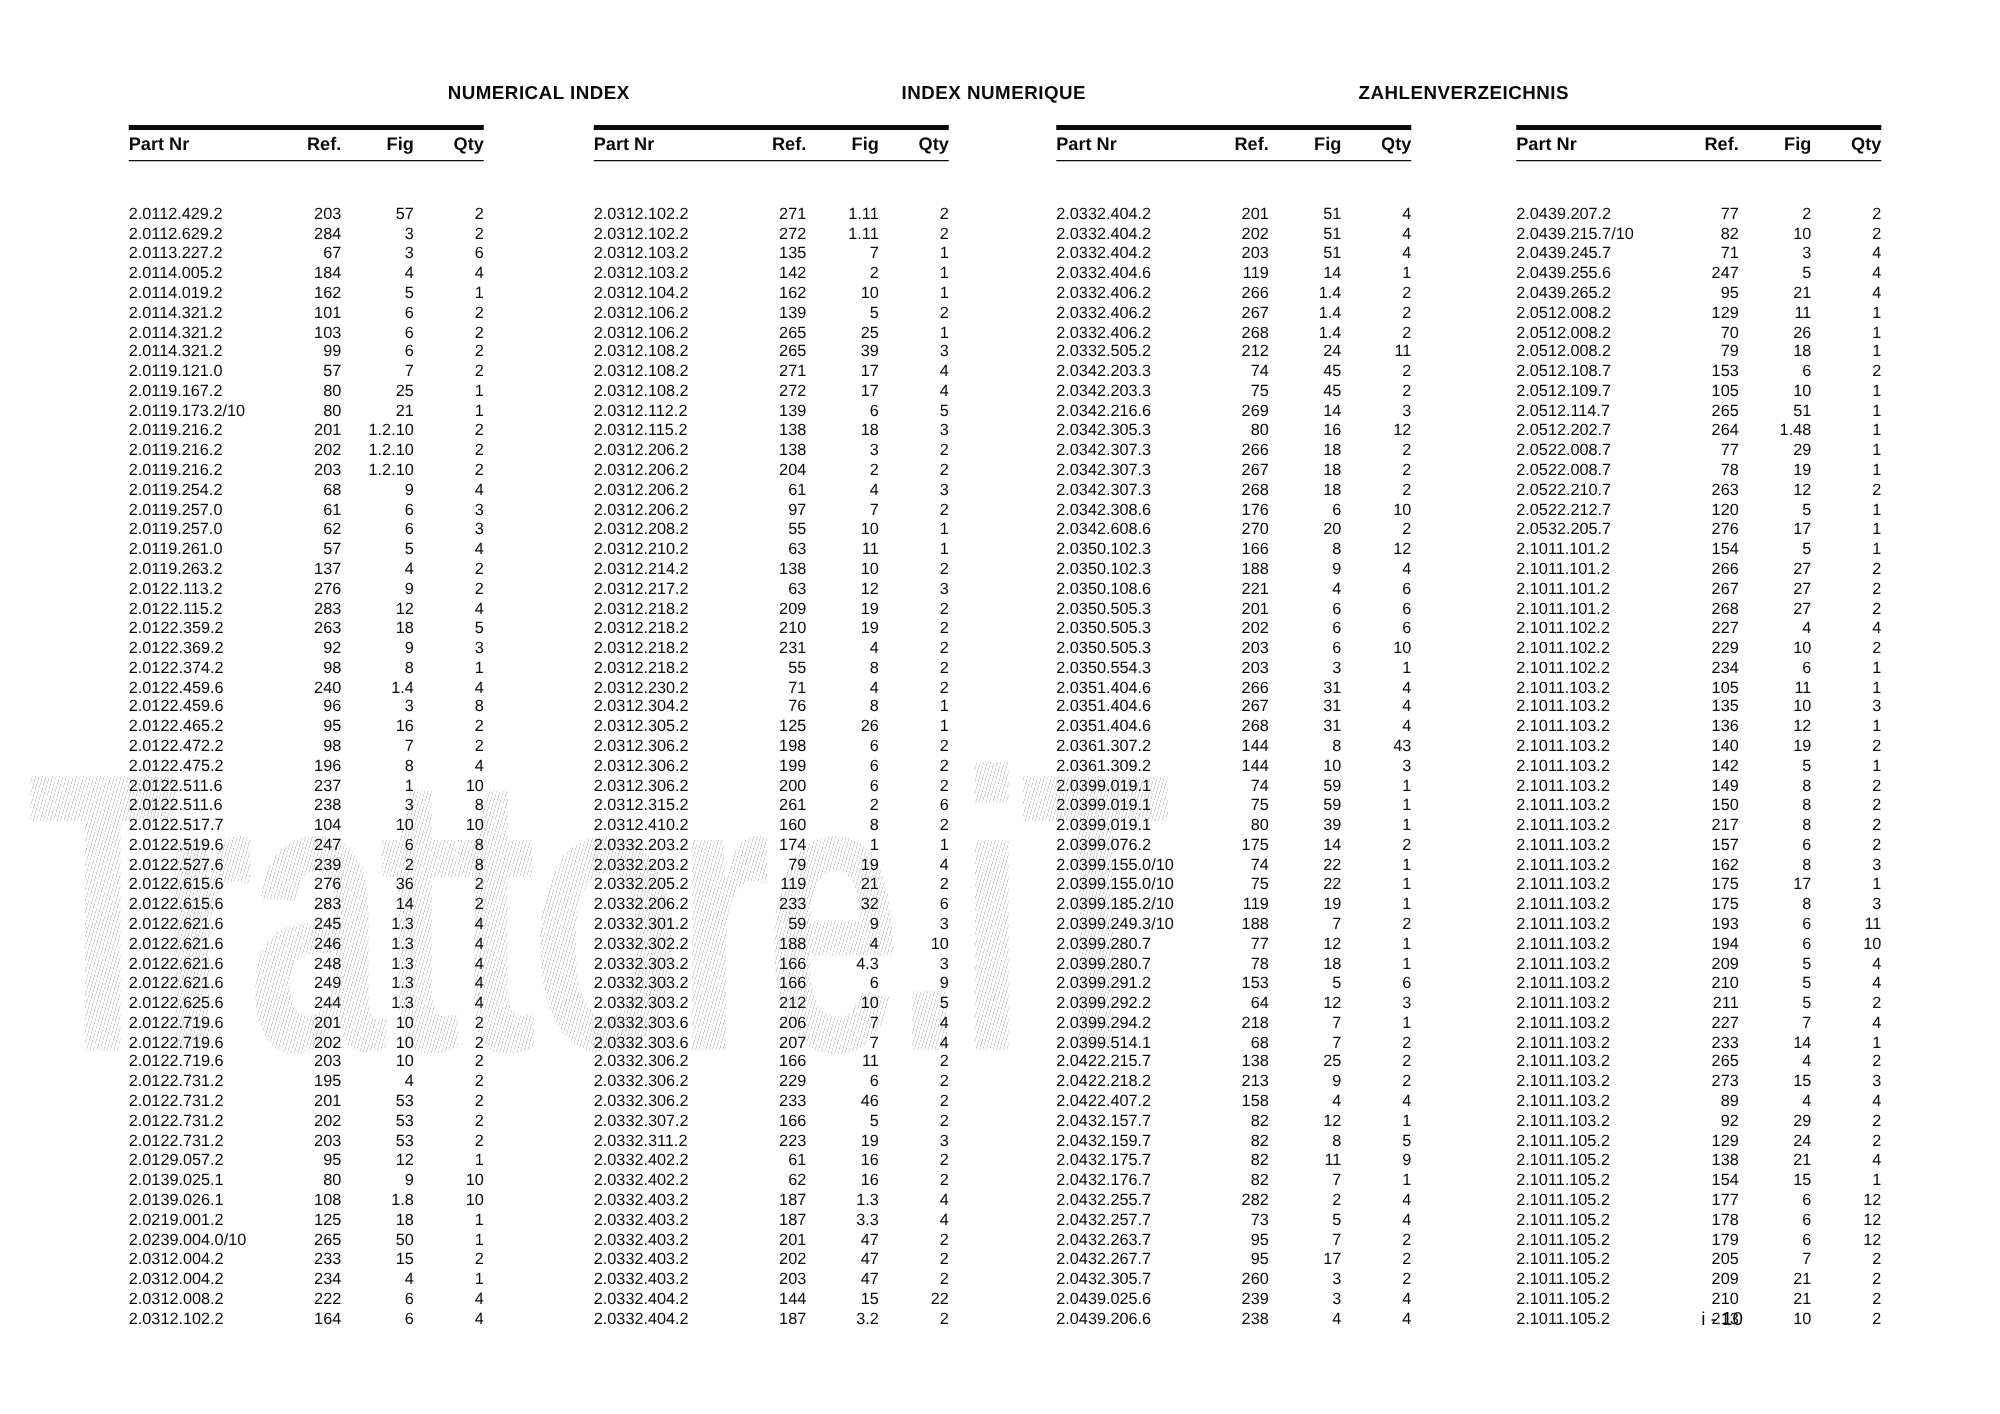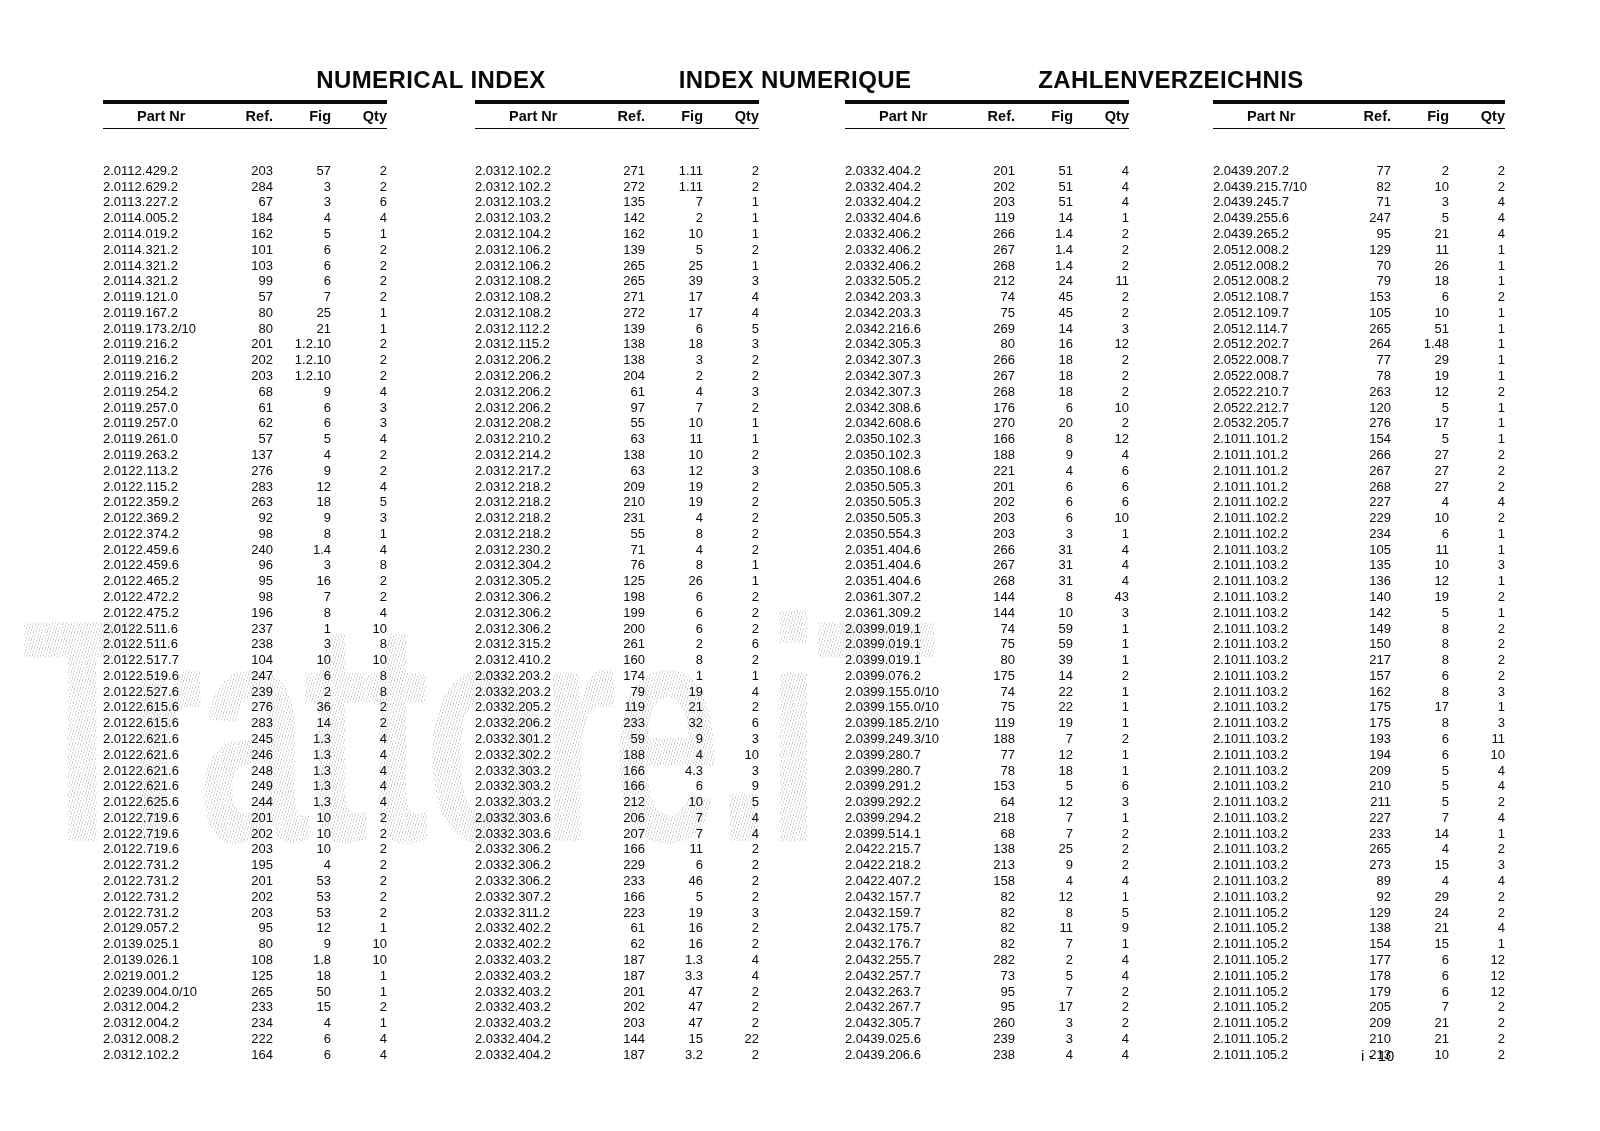--- a/index.html
+++ b/index.html
@@ -1,25 +1,25 @@
 <!DOCTYPE html>
 <html><head>
 <meta charset="utf-8">
 <style>
   html,body{margin:0;padding:0;background:#ffffff;}
   body{width:1600px;height:1131px;position:relative;overflow:hidden;
        font-family:"Liberation Sans","DejaVu Sans",sans-serif;color:#0a0a0a;}
   .page{position:absolute;inset:0;background:#ffffff;}
   .title{position:absolute;top:66px;transform:translateX(-50%);
-         font-size:24px;font-weight:bold;letter-spacing:0.4px;white-space:nowrap;}
+         font-size:15px;font-weight:bold;letter-spacing:0.4px;white-space:nowrap;}
   .col{position:absolute;top:100px;width:284px;}
   .rule-thick{height:3.5px;background:#0a0a0a;}
   .rule-thin{height:1.4px;background:#0a0a0a;}
   .hdr{display:grid;grid-template-columns:1fr 62px 58px 56px;
-       height:24px;line-height:24px;font-size:14.5px;font-weight:bold;margin-left:34px;}
+       height:24px;line-height:24px;font-size:14.5px;font-weight:bold;}
   .hdr .h-part{text-align:left;}
   .hdr .h-num{text-align:right;}
   .rows{margin-top:34px;}
   .row{display:grid;grid-template-columns:1fr 62px 58px 56px;
        height:15.79px;line-height:15.79px;font-size:13px;}
   .c-part{text-align:left;white-space:nowrap;}
   .c-num{text-align:right;white-space:nowrap;}
   .footer{position:absolute;left:1361px;top:1047px;font-size:15px;}
   .watermark{position:absolute;left:22px;top:548px;width:2300px;
              font-size:318px;font-weight:bold;letter-spacing:-8px;white-space:nowrap;

